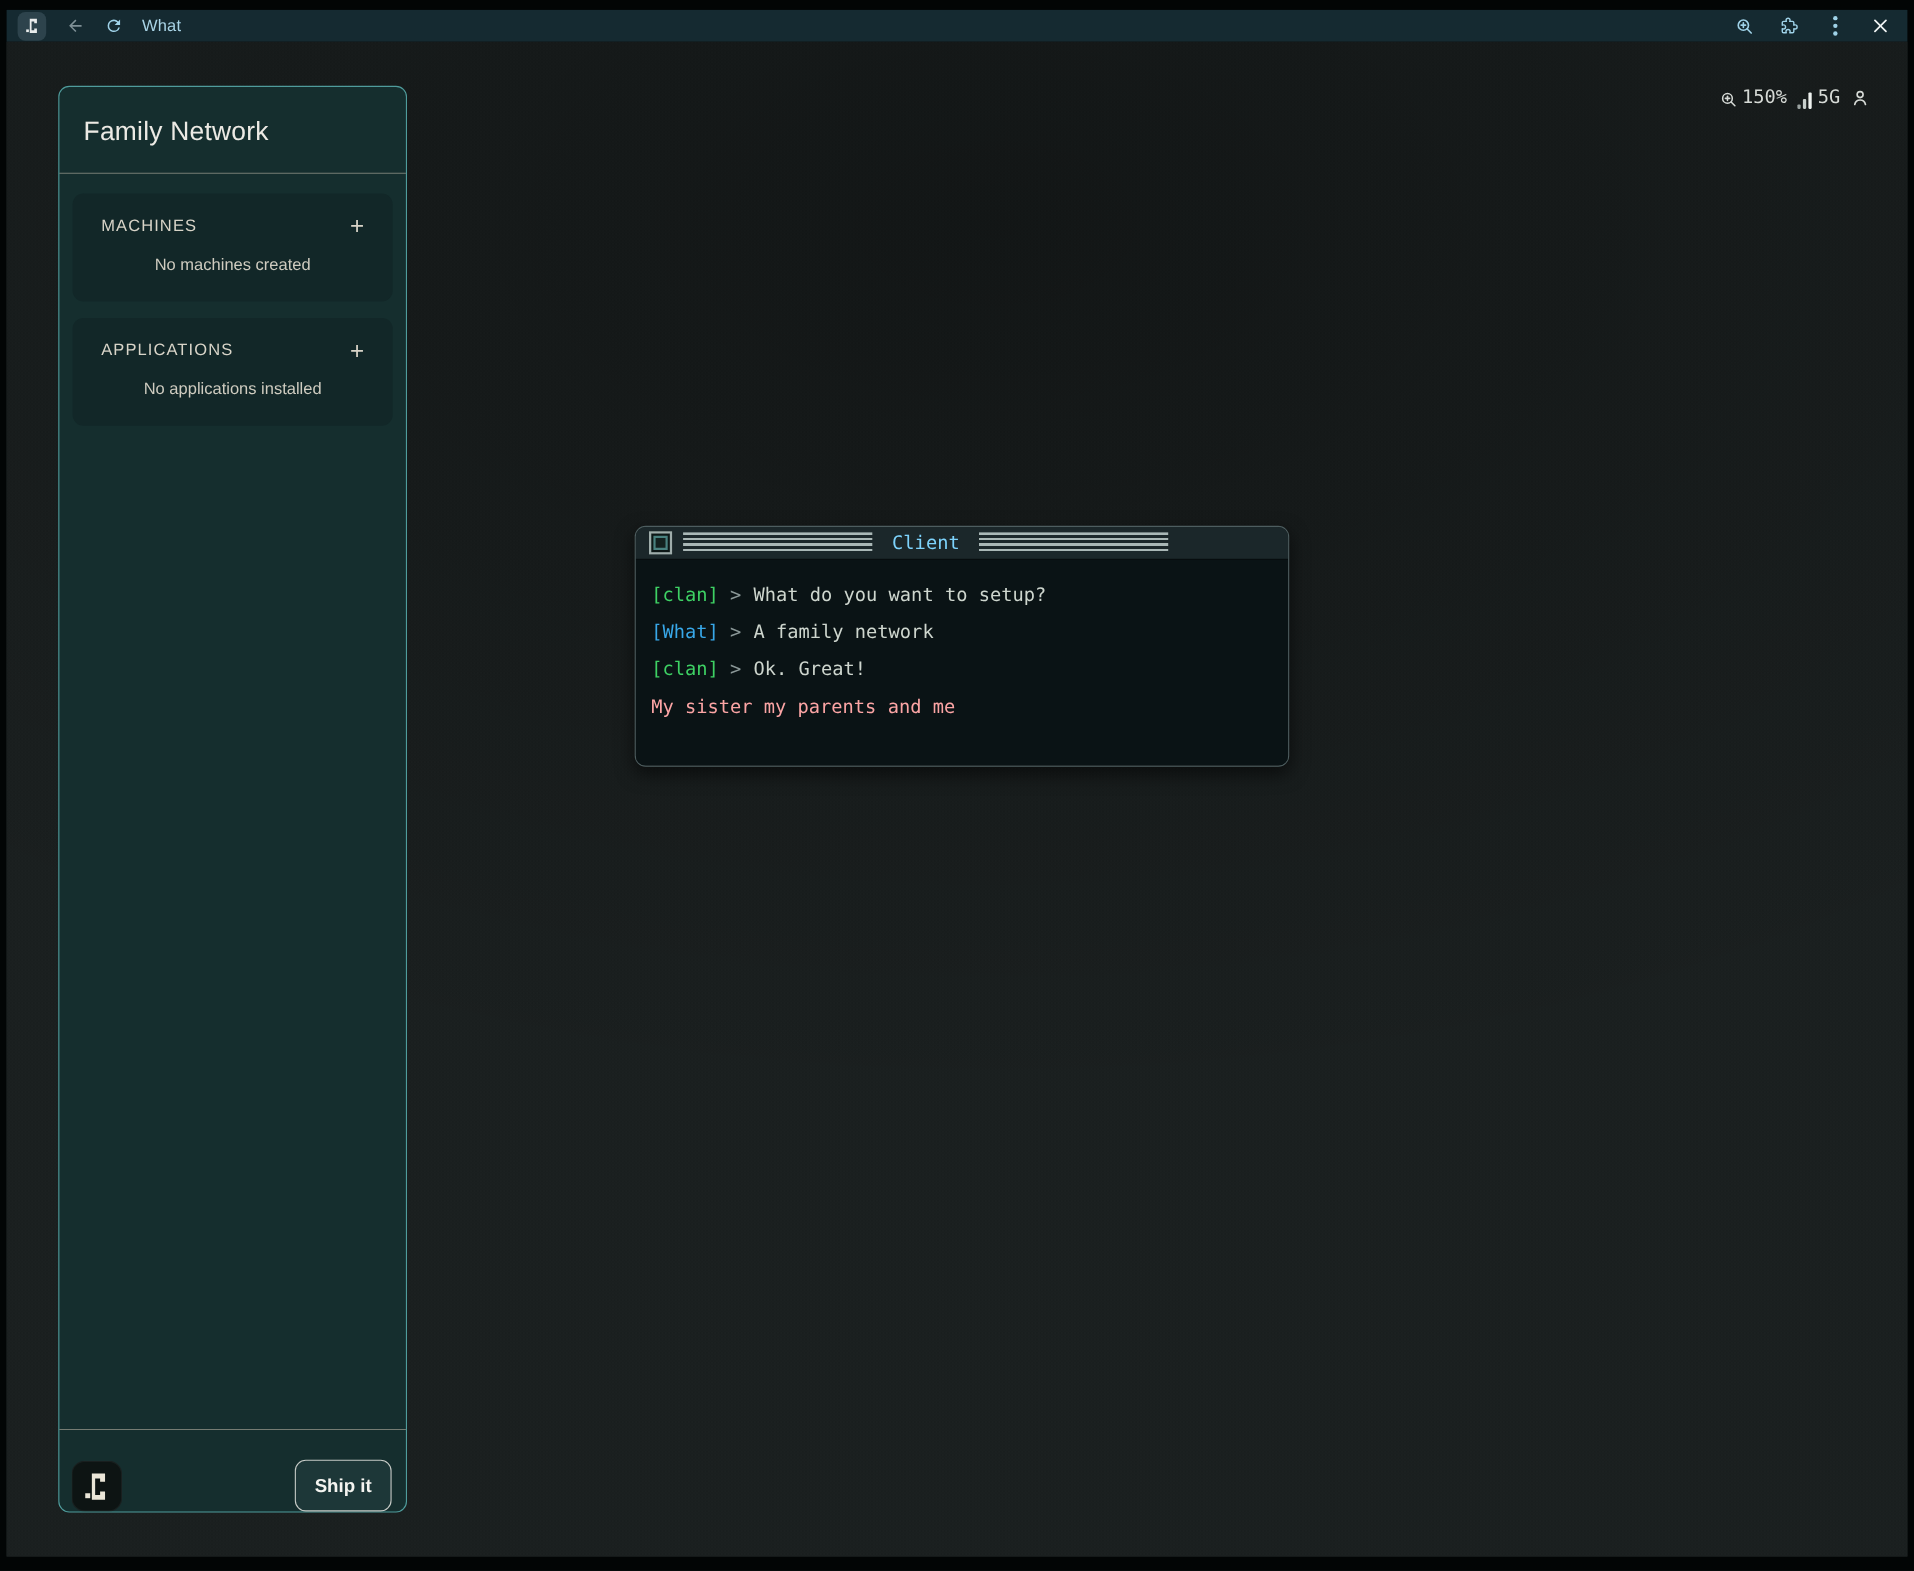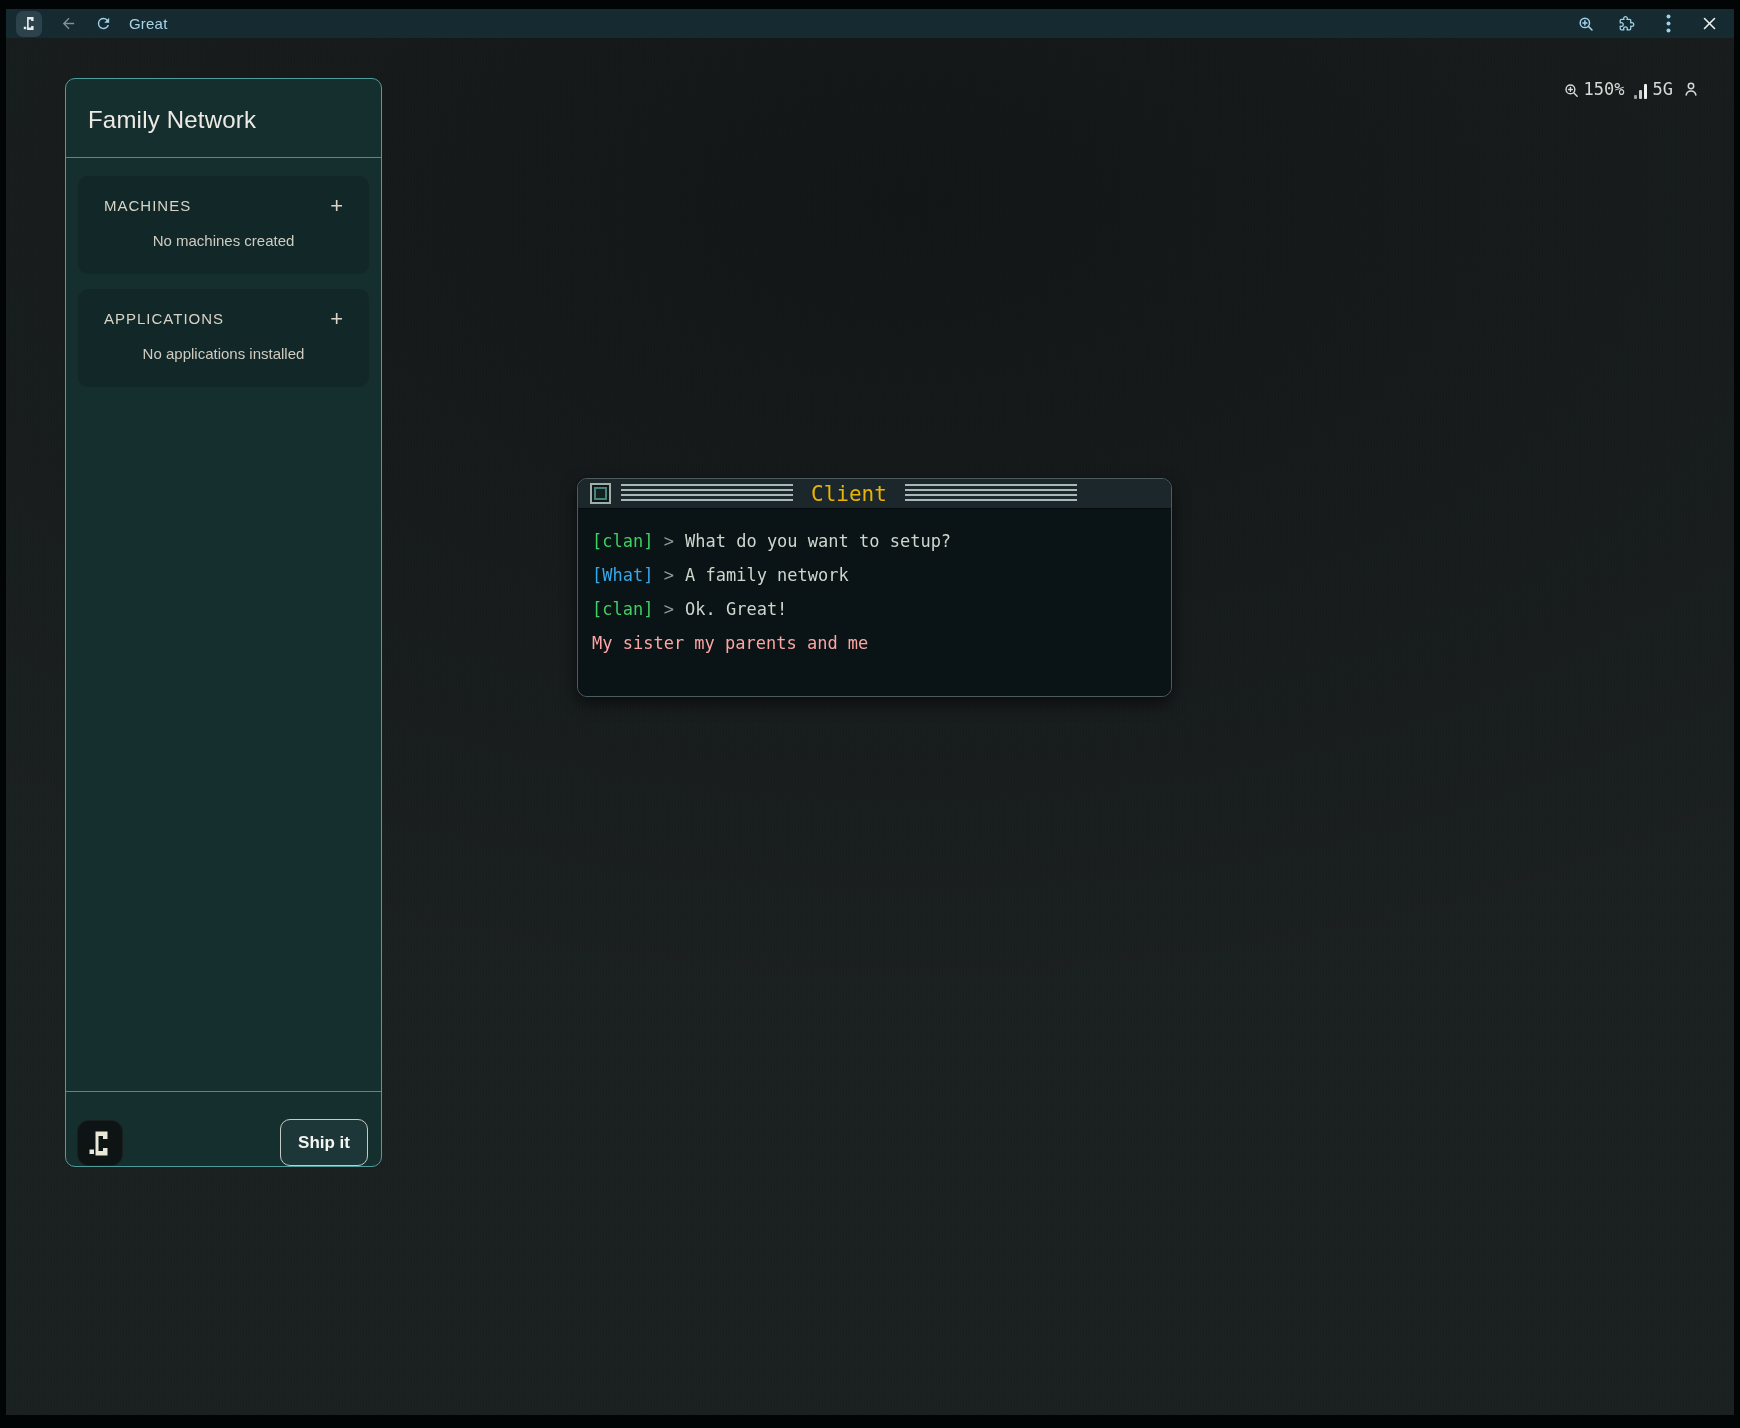--- a/index.html
+++ b/index.html
@@ -27,21 +27,21 @@
   .hud { position:absolute; top:41px; right:34px; display:flex; align-items:center; gap:9px;
          font-family:"DejaVu Sans Mono", monospace; font-size:17px; color:#d6dad6; }
   .hud .grp { display:flex; align-items:flex-end; gap:4px; }
   .sigbars { display:flex; align-items:flex-end; gap:2px; height:15px; margin-right:2px; }
   .sigbars i { display:block; width:3px; border-radius:1px; }
   .sigbars i:nth-child(1){ height:4px; background:#9aa2a0; }
   .sigbars i:nth-child(2){ height:9px; background:#c8cfcc; }
   .sigbars i:nth-child(3){ height:15px; background:#eef2ef; }
 
   
-  .sidebar { position:absolute; left:59px; top:40px; width:317px; height:1089px;
+  .sidebar { position:absolute; left:47px; top:40px; width:317px; height:1297px;
              background:#152e2e; border:1px solid #4f9c9c; border-radius:10px; }
   .sb-header { padding:27px 22px 23px 22px; border-bottom:1px solid rgba(196,190,173,0.55); }
   .sb-title { color:#eceae4; font-size:24px; font-weight:500; letter-spacing:.2px; }
   .sb-sections { padding:18px 12px 0 12px; display:flex; flex-direction:column; gap:15px; }
   .card { background:#122728; border-radius:10px; padding:21px 26px 25px 26px; }
   .card-head { display:flex; align-items:center; justify-content:space-between; }
   .card-label { color:#d8d4c8; font-size:15px; letter-spacing:1px; }
   .card-plus { color:#d8d4c8; font-size:22px; font-weight:300; line-height:16px; cursor:pointer; }
   .card-empty { margin-top:18px; text-align:center; color:#cfccc0; font-size:15px; }
   .sb-footer { position:absolute; left:0; right:0; bottom:0; height:75px;
@@ -57,21 +57,21 @@
   .client { position:absolute; left:571px; top:440px; width:595px; height:219px;
             border:1px solid #4d5d5f; border-radius:10px; overflow:hidden;
             box-shadow:0 6px 16px rgba(0,0,0,0.55); display:flex; flex-direction:column; }
   .client-titlebar { height:30px; flex:none; background:#1b272a; border-bottom:1px solid #060c0e;
                      display:flex; align-items:center; padding:0 12px; gap:10px;
                      font-family:"DejaVu Sans Mono", monospace; }
   .closebox { width:21px; height:21px; flex:none; border:2px solid #9fadab; background:#13211f;
               box-shadow:inset 0 0 0 2px #0d1716, inset 0 0 0 4px #49817f; cursor:pointer; }
   .stripes { height:19px; width:172px; flex:none;
              background:repeating-linear-gradient(180deg,#a9b7b6 0 2px, rgba(0,0,0,0) 2px 5px); }
-  .client-title { color:#eab308; font-size:21px; padding:0 8px; white-space:nowrap; }
+  .client-title { color:#7dd3fc; font-size:17px; padding:0 8px; white-space:nowrap; }
   .client-body { flex:1; background:#0a1315; padding:20px 14px 14px 14px;
                  font-family:"DejaVu Sans Mono", monospace; font-size:17px; }
   .term-block { margin-bottom:9px; }
   .term-row { display:flex; line-height:25px; white-space:pre; }
   .term-prefix { width:93px; flex:none; }
   .term-gt { color:#8b9898; }
   .term-msg { color:#ced6ce; }
   .term-input { line-height:25px; margin-top:4px; color:#fca5a5; white-space:pre; cursor:text; }
 
   svg { display:block; }
@@ -91,21 +91,21 @@
     <div class="tb-icon">
       <svg width="17" height="17" viewBox="0 0 24 24">
           <path fill="#7f9096" d="M20 11H7.8l5.6-5.6L12 4l-8 8 8 8 1.4-1.4L7.8 13H20z"></path>
         </svg>
     </div>
     <div class="tb-icon">
       <svg width="17" height="17" viewBox="0 0 24 24">
           <path fill="#9fd2e8" d="M17.65 6.35A7.96 7.96 0 0 0 12 4a8 8 0 1 0 7.73 10h-2.08A6 6 0 1 1 12 6c1.66 0 3.14.69 4.22 1.78L13 11h7V4z"></path>
         </svg>
     </div>
-    <span class="tab-title">Great</span>
+    <span class="tab-title">What</span>
     <span class="tb-spacer"></span>
     <div class="tb-right">
       <div class="tb-icon">
         <svg width="18" height="18" viewBox="0 0 24 24" fill="none" stroke="#9fd2e8" stroke-width="2" stroke-linecap="round">
           <circle cx="10.5" cy="10.5" r="6.2"></circle>
             <line x1="15.2" y1="15.2" x2="20" y2="20"></line>
             <line x1="7.8" y1="10.5" x2="13.2" y2="10.5"></line>
             <line x1="10.5" y1="7.8" x2="10.5" y2="13.2"></line>
         </svg>
       </div>

